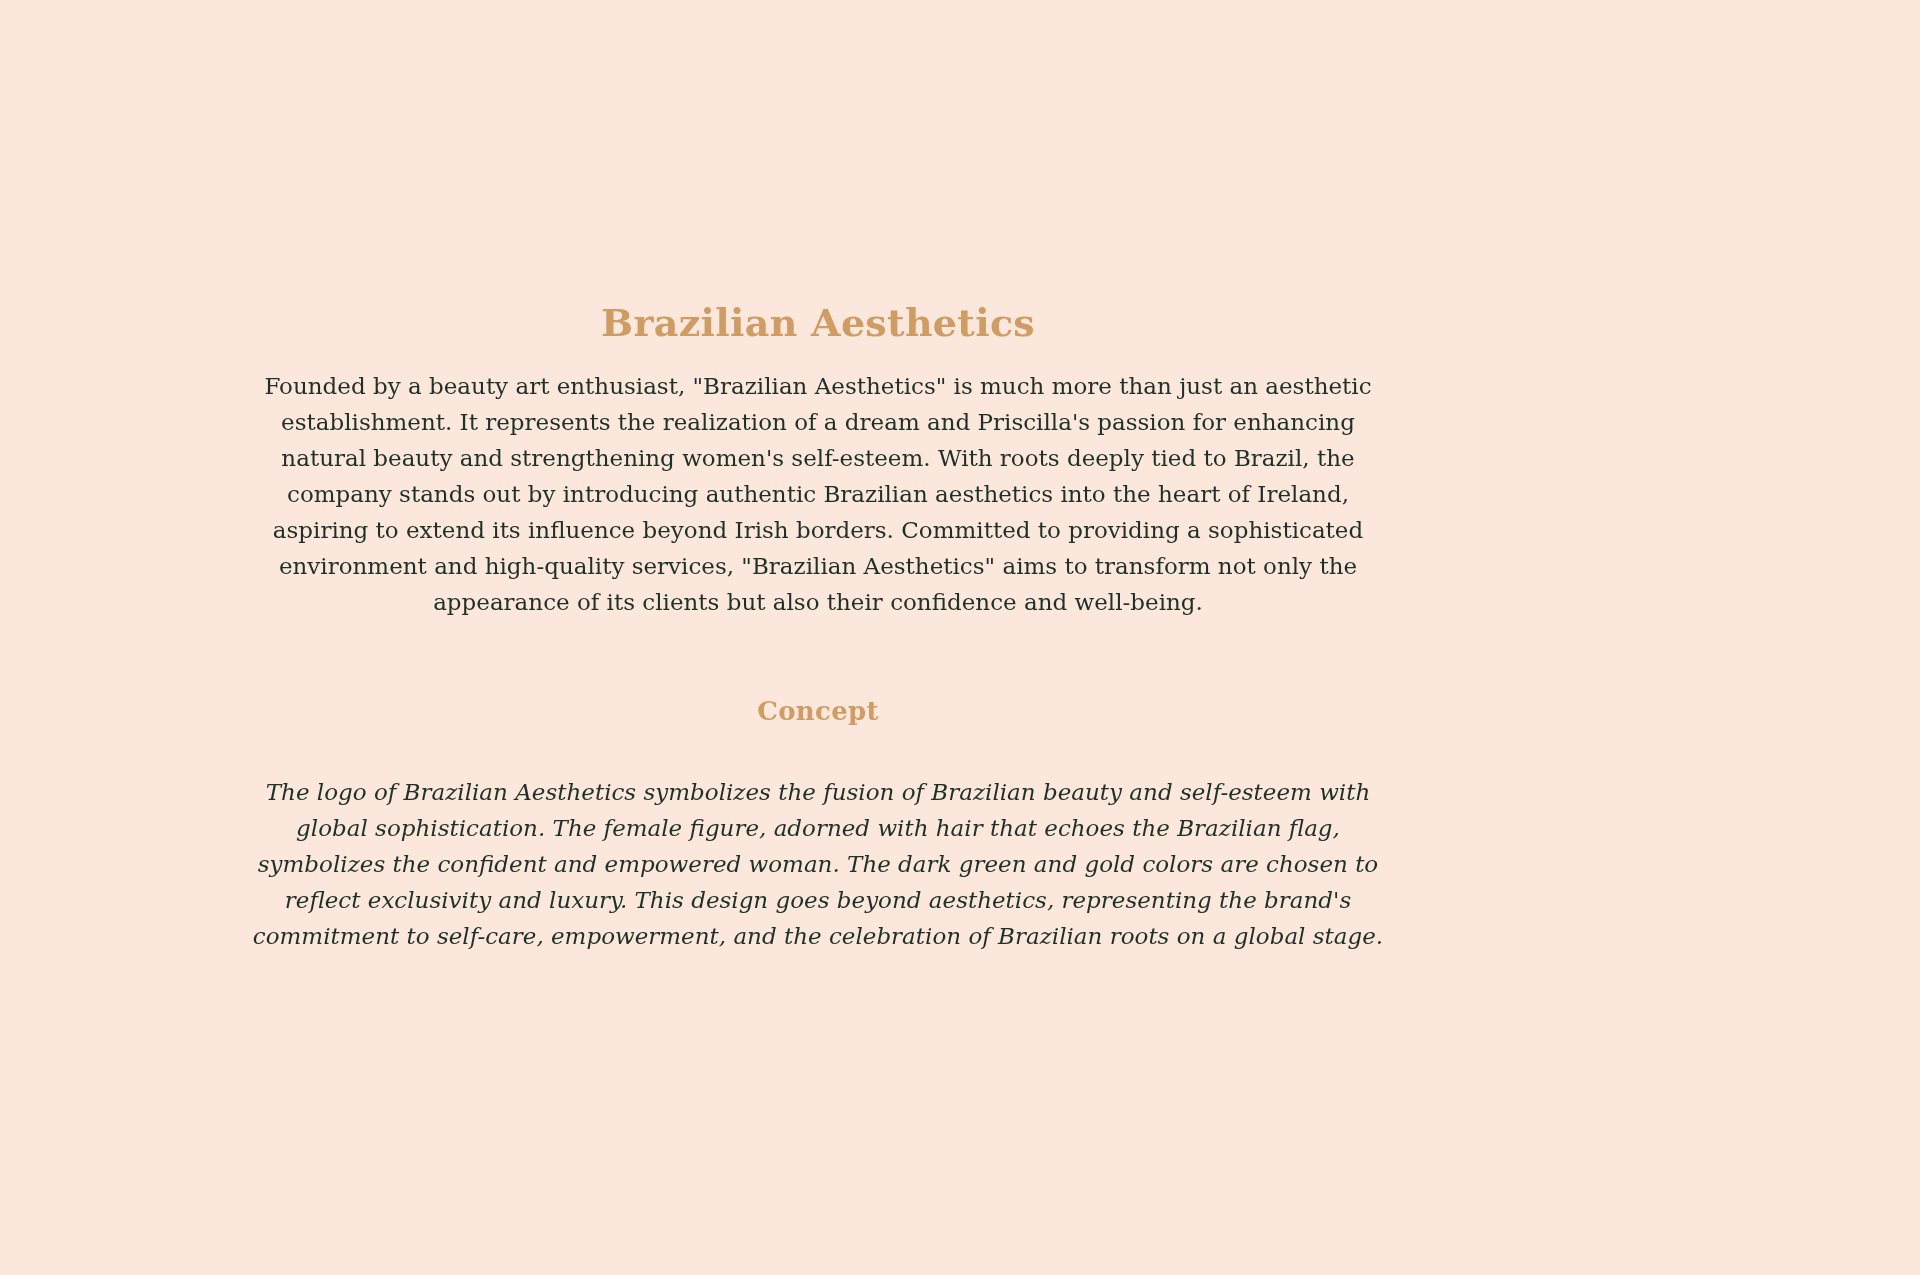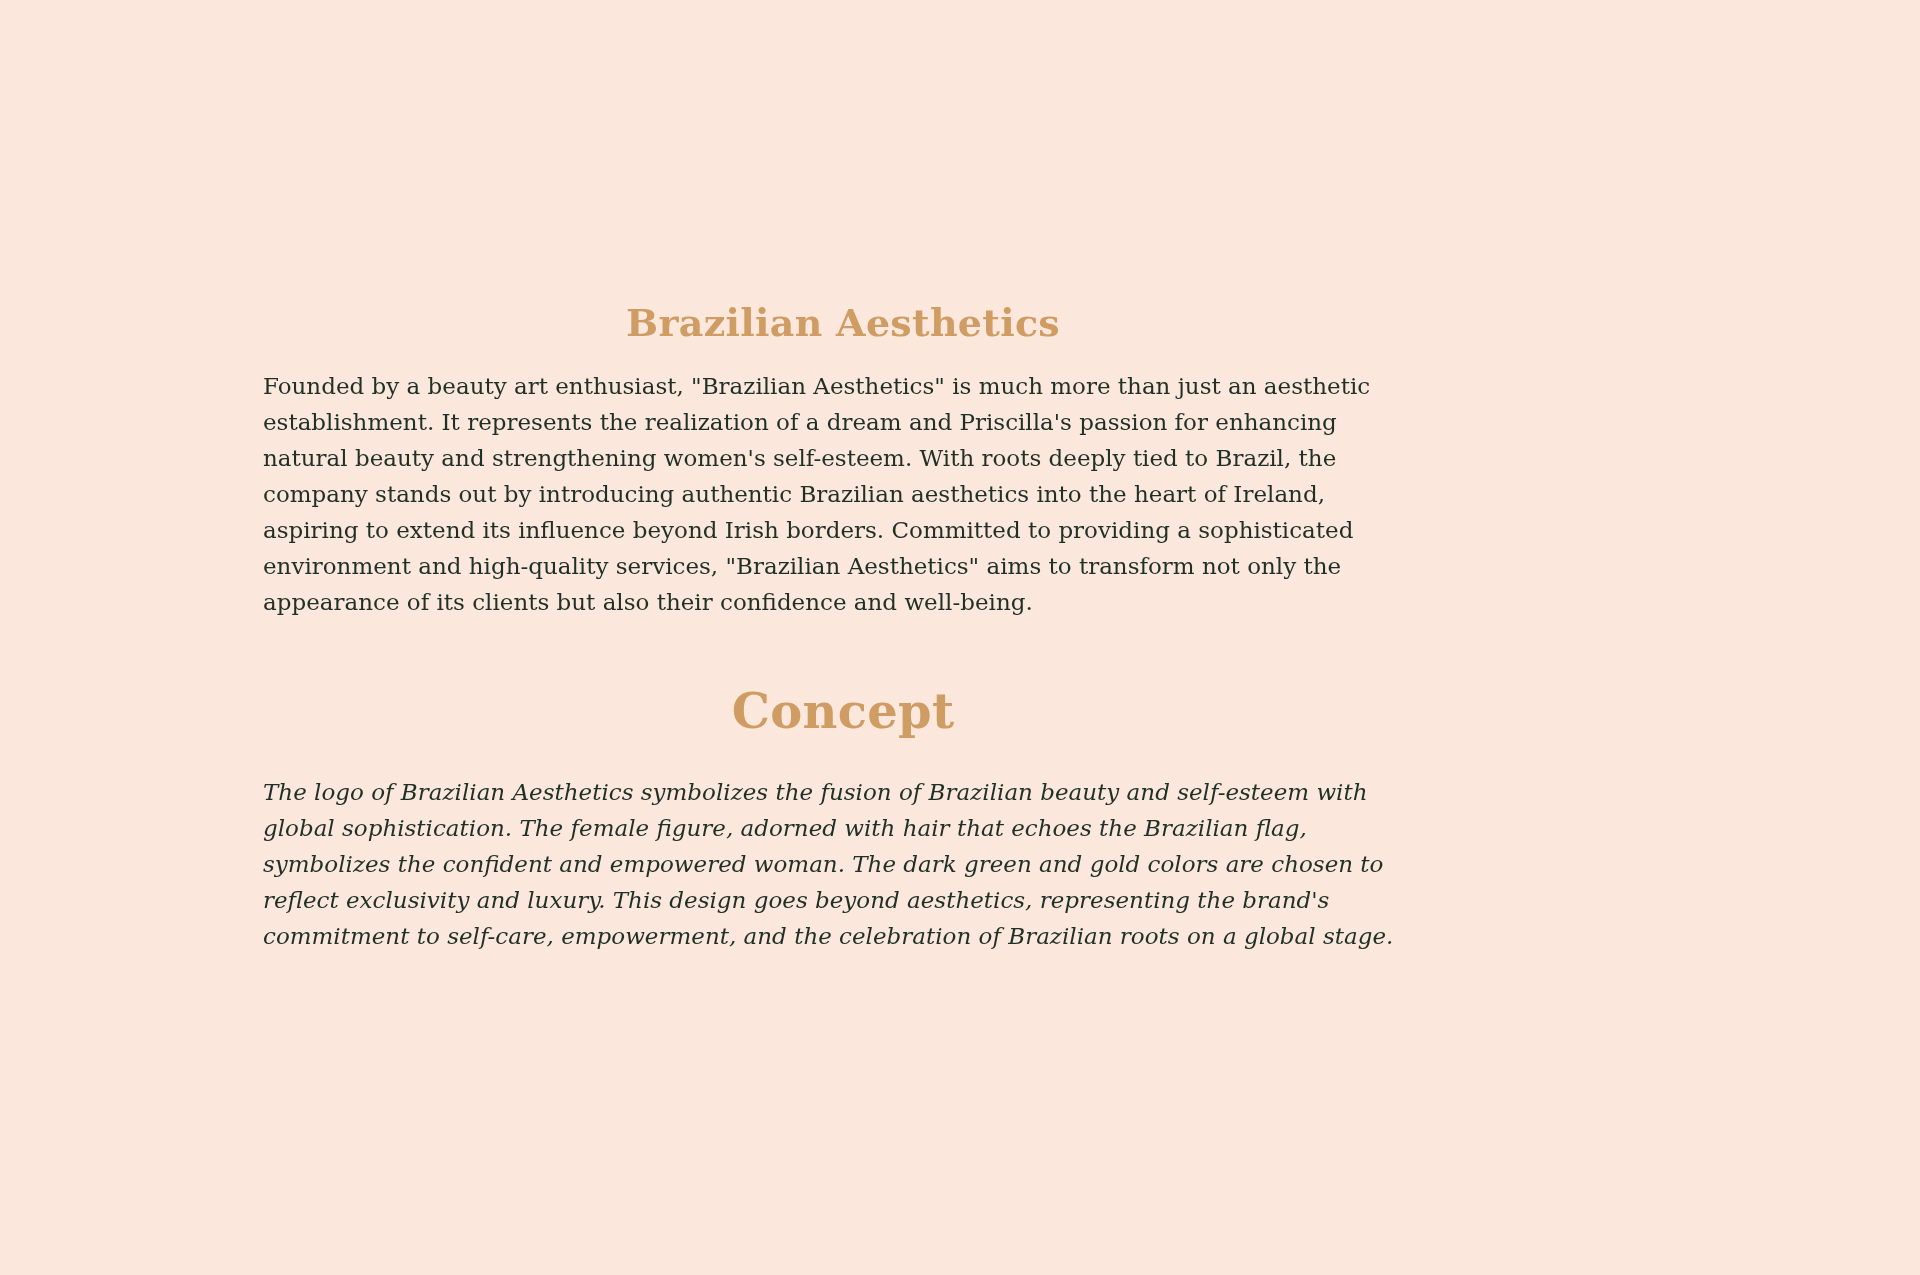--- a/index.html
+++ b/index.html
@@ -12,21 +12,20 @@
     background: #fce7dc;
     font-family: "Liberation Serif", serif;
     overflow: hidden;
   }
   .page {
     width: 1636px;
     height: 1275px;
     background: #fce7dc;
     position: relative;
     box-sizing: border-box;
-    margin-left: 25px;
   }
   .content {
     position: absolute;
     left: 50%;
     transform: translateX(-50%);
     top: 300px;
     width: 1180px;
     text-align: center;
   }
   .section-title {
@@ -41,27 +40,27 @@
     line-height: 46px;
     margin-bottom: 22px;
   }
   .body-text {
     color: #1f3027;
     font-family: "DejaVu Serif", serif;
     font-size: 23px;
     line-height: 36px;
     margin: 0 auto;
     max-width: 1160px;
-    text-align: left;
+    text-align: center;
   }
   .spacer {
     height: 68px;
   }
   .title-concept {
-    font-size: 48px;
+    font-size: 26px;
     line-height: 46px;
     margin-bottom: 40px;
   }
   .concept-text {
     max-width: 1160px;
     font-style: italic;
   }
 </style>
 </head>
 <body>

